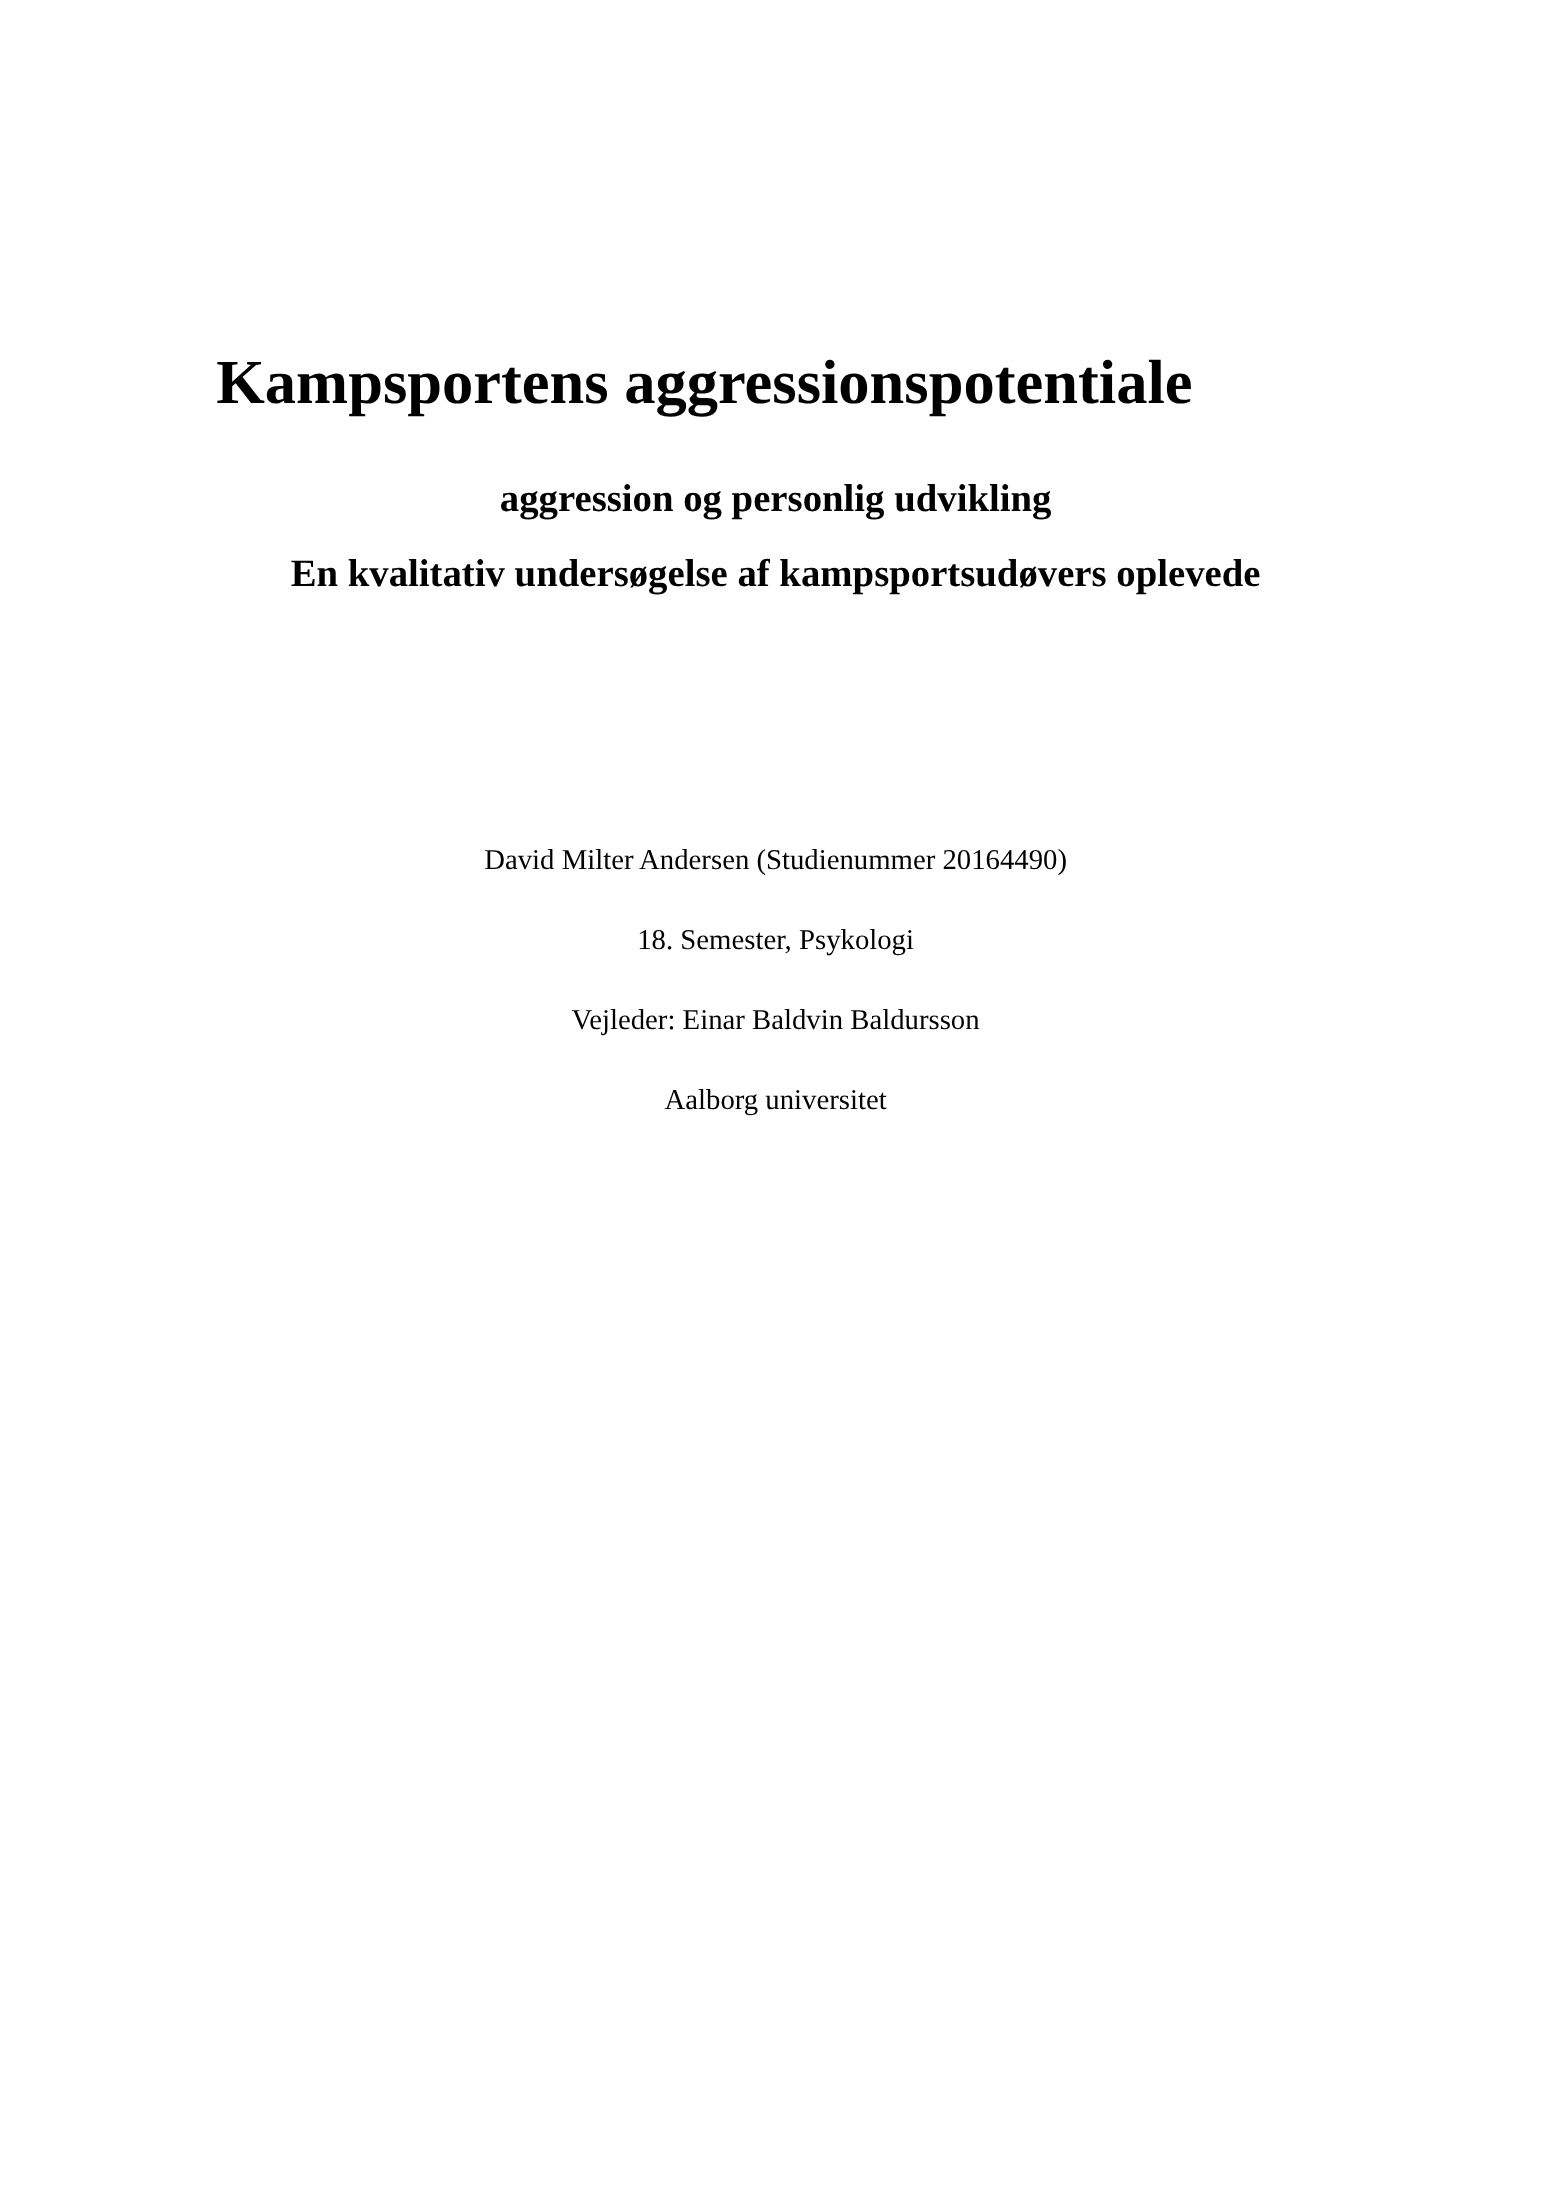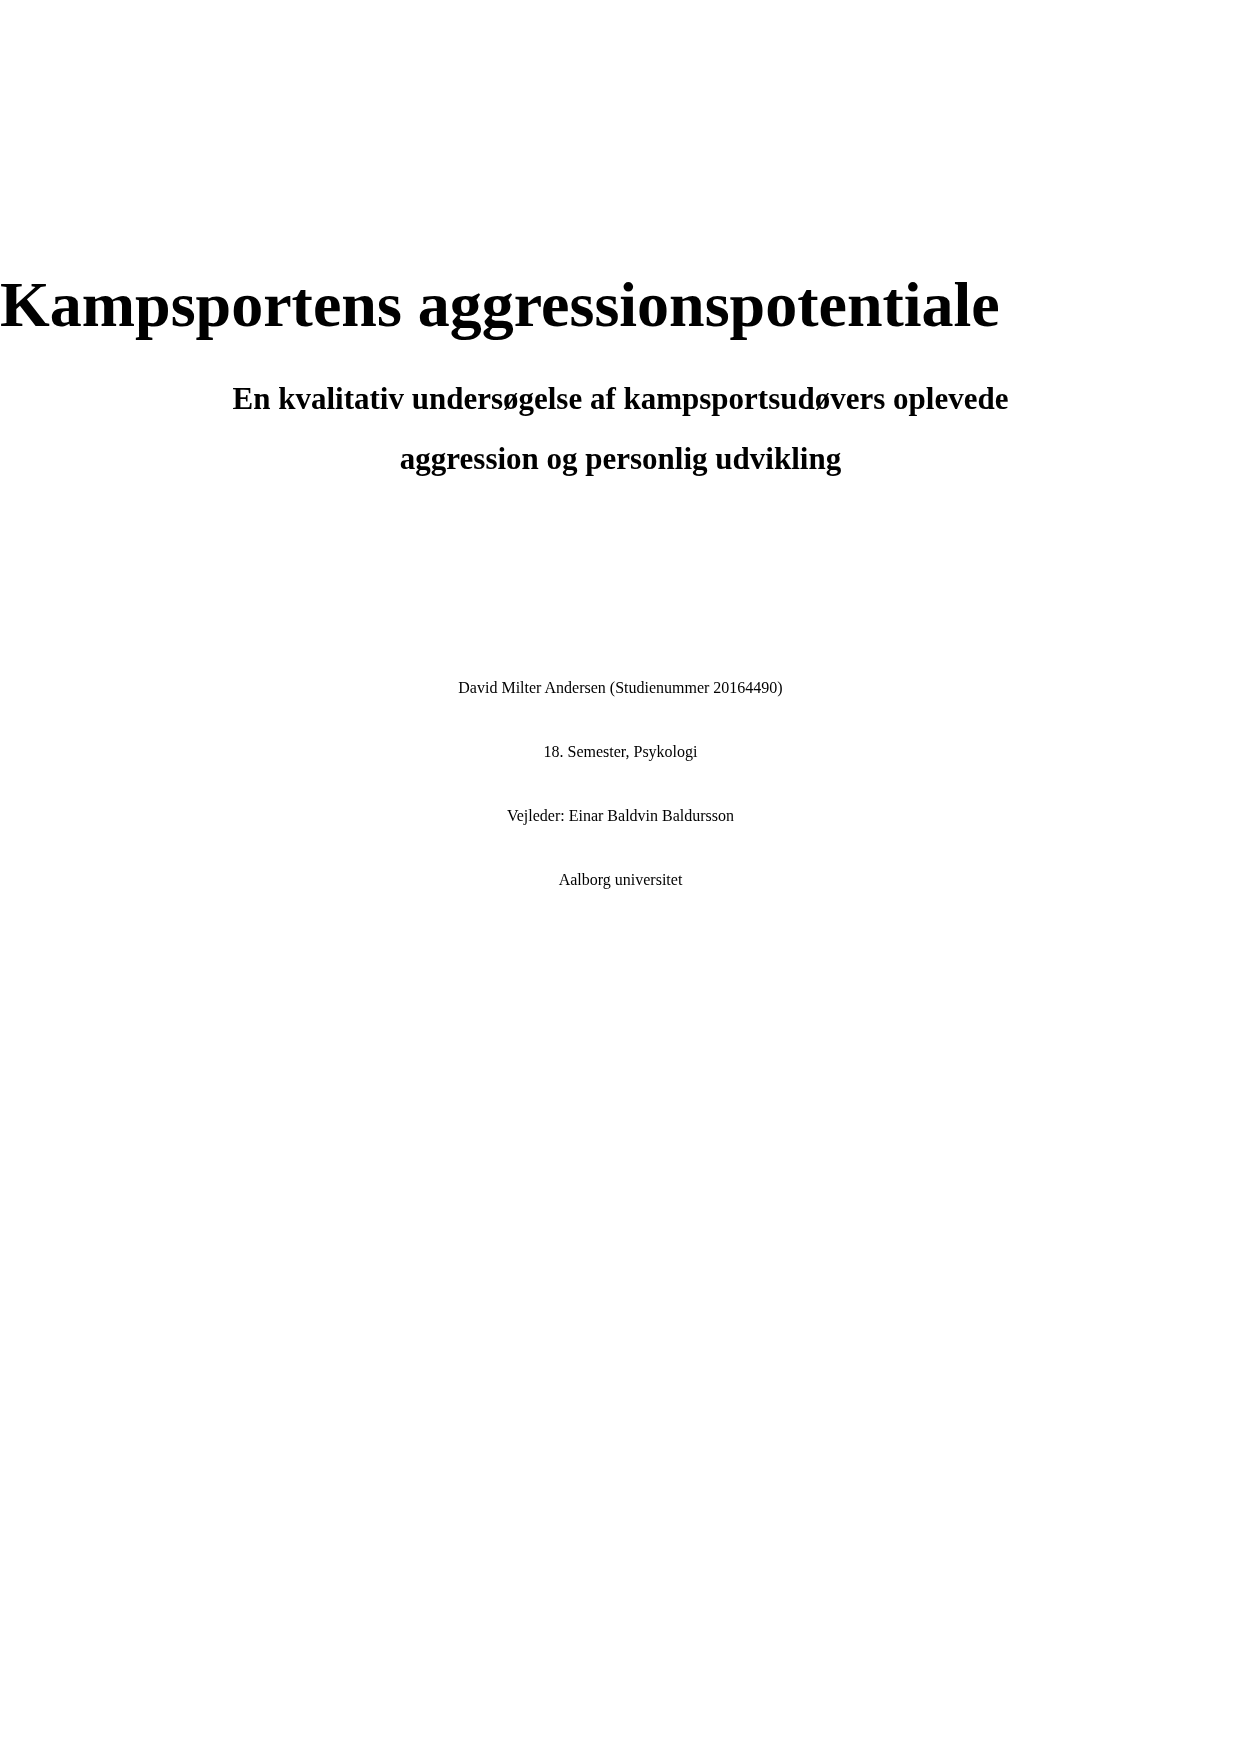--- a/index.html
+++ b/index.html
@@ -21,23 +21,23 @@
       top: 0;
       width: 1241px;
       height: 1754px;
       background: #ffffff;
     }
     .title {
       position: absolute;
       left: 0;
       width: 1127px;
       top: 275px;
-      text-align: left;
+      text-align: center;
       font-weight: bold;
-      font-size: 64px;
+      font-size: 50px;
       line-height: 60px;
       margin: 0;
       letter-spacing: 0px;
     }
     .subtitle {
       position: absolute;
       left: 0;
       width: 1241px;
       top: 369px;
       text-align: center;
@@ -53,36 +53,36 @@
       position: absolute;
       left: 0;
       width: 1241px;
       top: 656px;
       margin: 0;
       padding: 0;
       list-style: none;
       text-align: center;
     }
     .info li {
-      font-size: 16px;
+      font-size: 23px;
       line-height: 64px;
       height: 64px;
       margin: 0;
     }
   </style>
 </head>
 <body>
 
 <div class="page">
 
   <h1 class="title">Kampsportens aggressionspotentiale</h1>
 
   <h2 class="subtitle">
+    <span>aggression og personlig udvikling</span>
     <span>En kvalitativ undersøgelse af kampsportsudøvers oplevede</span>
-    <span>aggression og personlig udvikling</span>
   </h2>
 
   <ul class="info">
     <li>David Milter Andersen (Studienummer 20164490)</li>
     <li>18. Semester, Psykologi</li>
     <li>Vejleder: Einar Baldvin Baldursson</li>
     <li>Aalborg universitet</li>
   </ul>
 
 </div>

